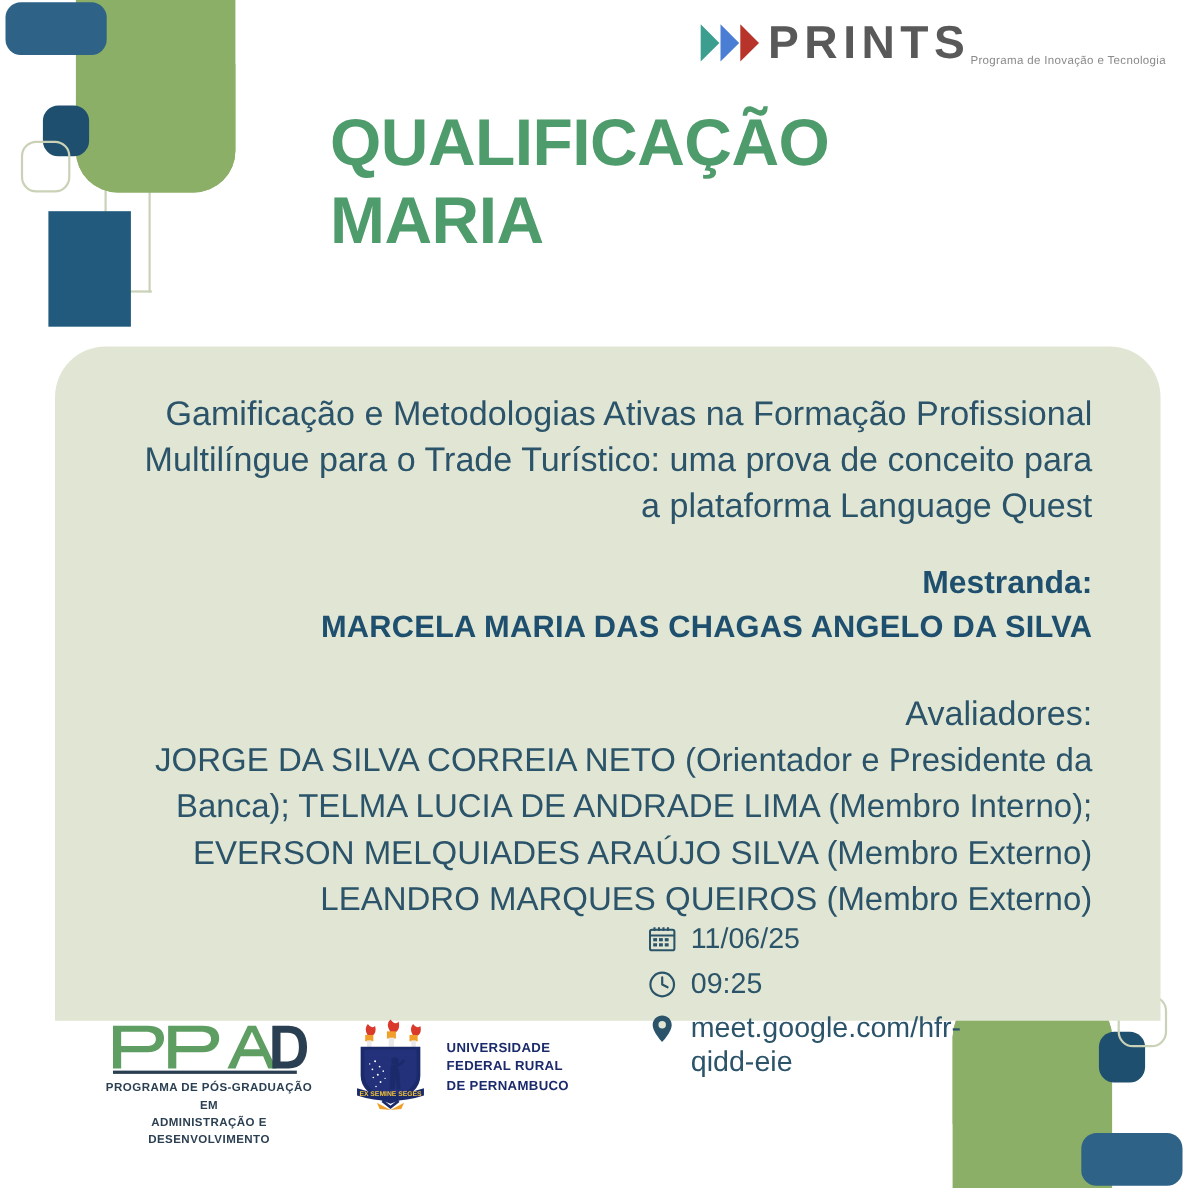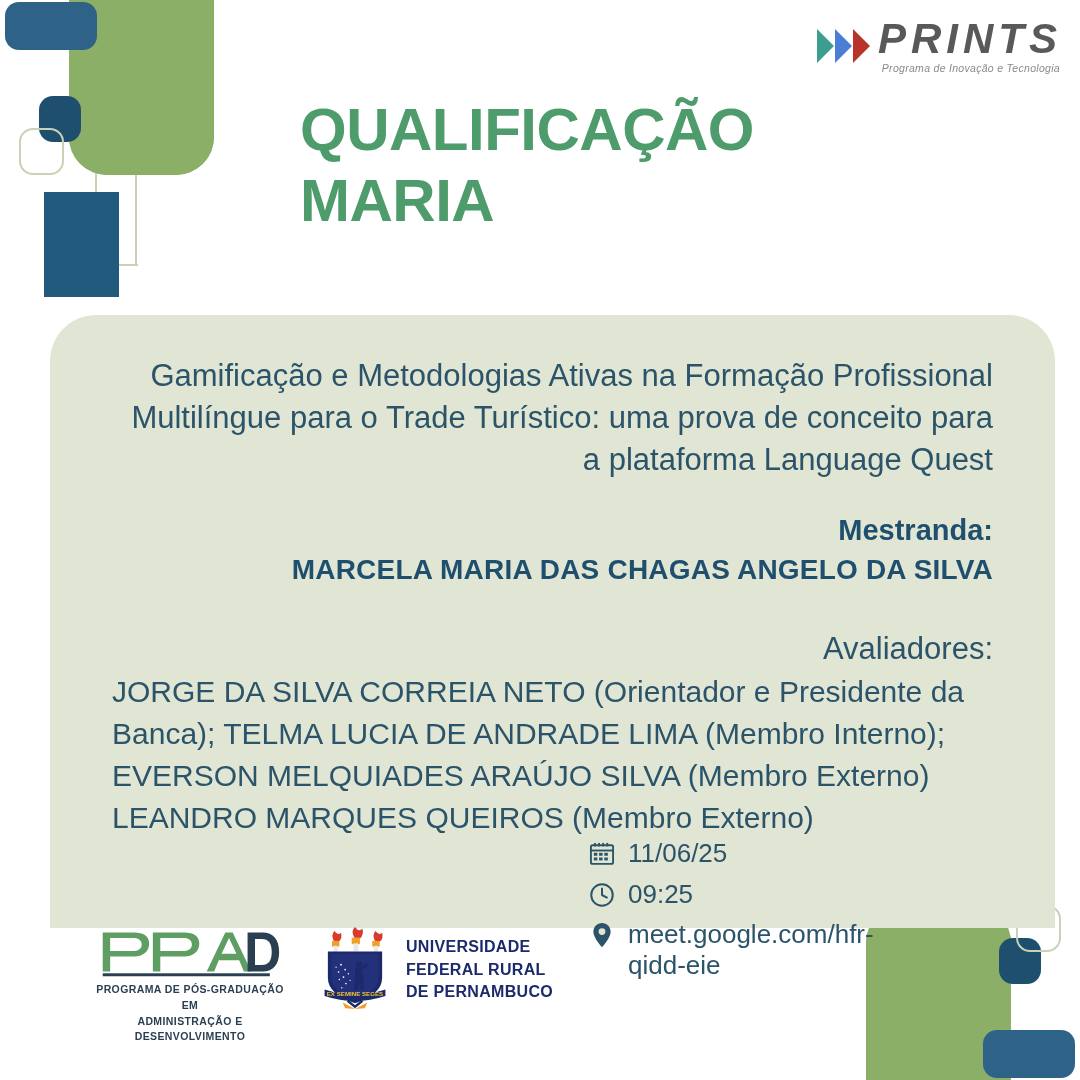--- a/index.html
+++ b/index.html
@@ -24,21 +24,21 @@
   .outline-sq    { border:2px solid #C9D2B6; border-radius:14px; background:transparent; }
   .thin-line     { background:#C9D2B6; }
 
   
   .prints-logo { position:absolute; top:18px; right:18px; display:flex; align-items:center; gap:8px; }
   .prints-chevrons { display:flex; align-items:center; gap:1px; }
   .chev { width:0; height:0; border-top:17px solid transparent; border-bottom:17px solid transparent; }
   .chev.teal { border-left:17px solid #3C9E8F; }
   .chev.blue { border-left:17px solid #4A7DD4; }
   .chev.red  { border-left:17px solid #B8342B; }
-  .prints-word { display:flex; flex-direction:column; align-items:flex-end; line-height:1;font-style:italic; }
+  .prints-word { display:flex; align-items:flex-end; line-height:1; }
   .prints-name {
     font-family:"Liberation Sans", sans-serif;
     font-weight:bold; font-size:42px; letter-spacing:5px; color:#595959;
   }
   .prints-tag {
     font-family:"Liberation Sans", sans-serif;
     font-size:10.5px; color:#8A8A8A; letter-spacing:0.3px; margin-top:3px; margin-right:2px;
   }
 
   
@@ -74,21 +74,21 @@
     letter-spacing:0.2px;
   }
 
   .block-gap-b { height:40px; }
   .eval-label {
     font-family:"Liberation Sans", sans-serif;
     font-size:31px; color:#2B5369; text-align:right; line-height:1.38;
   }
   .eval-lines {
     font-family:"Liberation Sans", sans-serif;
-    font-size:30px; color:#2B5369; text-align:left; line-height:1.4;
+    font-size:30px; color:#2B5369; text-align:right; line-height:1.4;
   }
 
   
   .details {
     position:absolute; left:588px; top:838px;
     display:flex; flex-direction:column; gap:10px;
   }
   .detail-row { display:flex; align-items:flex-start; gap:12px; }
   .detail-icon { width:28px; height:28px; flex:0 0 28px; margin-top:2px; }
   .detail-text {
@@ -101,21 +101,21 @@
   .ppad-mark { height:52px; position:relative; }
   .ppad-caption {
     font-family:"Liberation Sans", sans-serif;
     font-weight:bold; font-size:10.5px; color:#2B3F52;
     letter-spacing:0.4px; text-align:center; line-height:1.5; margin-top:5px;
   }
 
   .ufrpe-logo { position:absolute; left:318px; top:925px; display:flex; align-items:center; gap:14px; }
   .ufrpe-text {
     font-family:"Liberation Sans", sans-serif;
-    font-weight:bold; font-size:16px; color:#1B2A6B; line-height:1.42; letter-spacing:0.3px;
+    font-weight:bold; font-size:12px; color:#1B2A6B; line-height:1.42; letter-spacing:0.3px;
   }
 </style>
 </head>
 <body>
 
 <div class="deco deco-tl">
 
   <div class="shp thin-line" style="left:98px; top:0; width:2px; height:34px;"></div>
   <div class="shp thin-line" style="left:98px; top:32px; width:110px; height:2px;"></div>
   <div class="shp thin-line" style="left:95px; top:172px; width:2px; height:96px;"></div>

